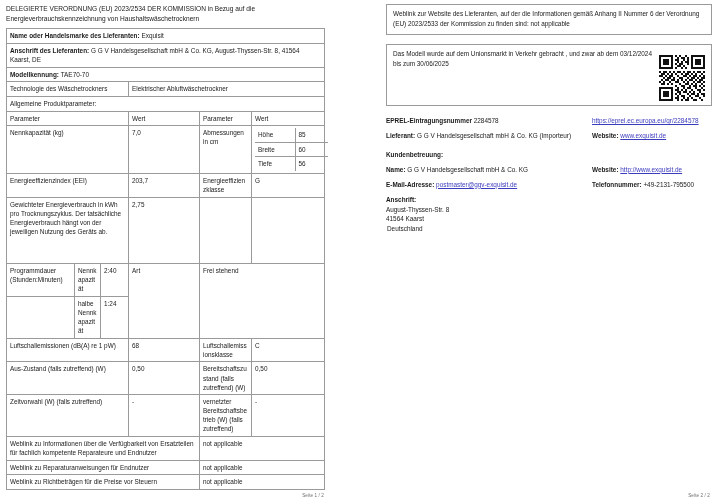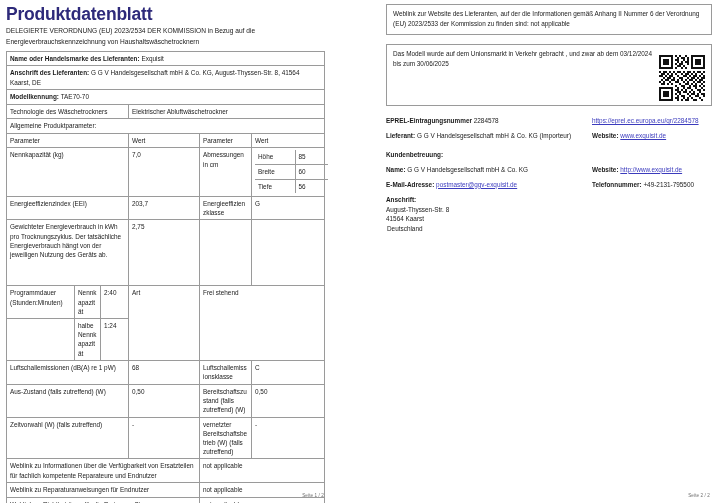--- a/index.html
+++ b/index.html
@@ -123,21 +123,20 @@
   .addr-block { padding-top: 3px; line-height: 1.5; }
   .addr-block .ind { padding-left: 1px; }
 </style>
 </head>
 <body>
 
 <div class="sheet">
 
   <div class="page-left">
 
-    <div class="doc-title">Produktdatenblatt</div>
     <div class="doc-subtitle">DELEGIERTE VERORDNUNG (EU) 2023/2534 DER KOMMISSION in Bezug auf die Energieverbrauchskennzeichnung von Haushaltswäschetrocknern</div>
 
     <table class="main">
       <colgroup>
         <col style="width:68px">
           <col style="width:26px">
           <col style="width:28px">
         <col style="width:71px">
           <col style="width:52px">
           <col style="width:73px">

